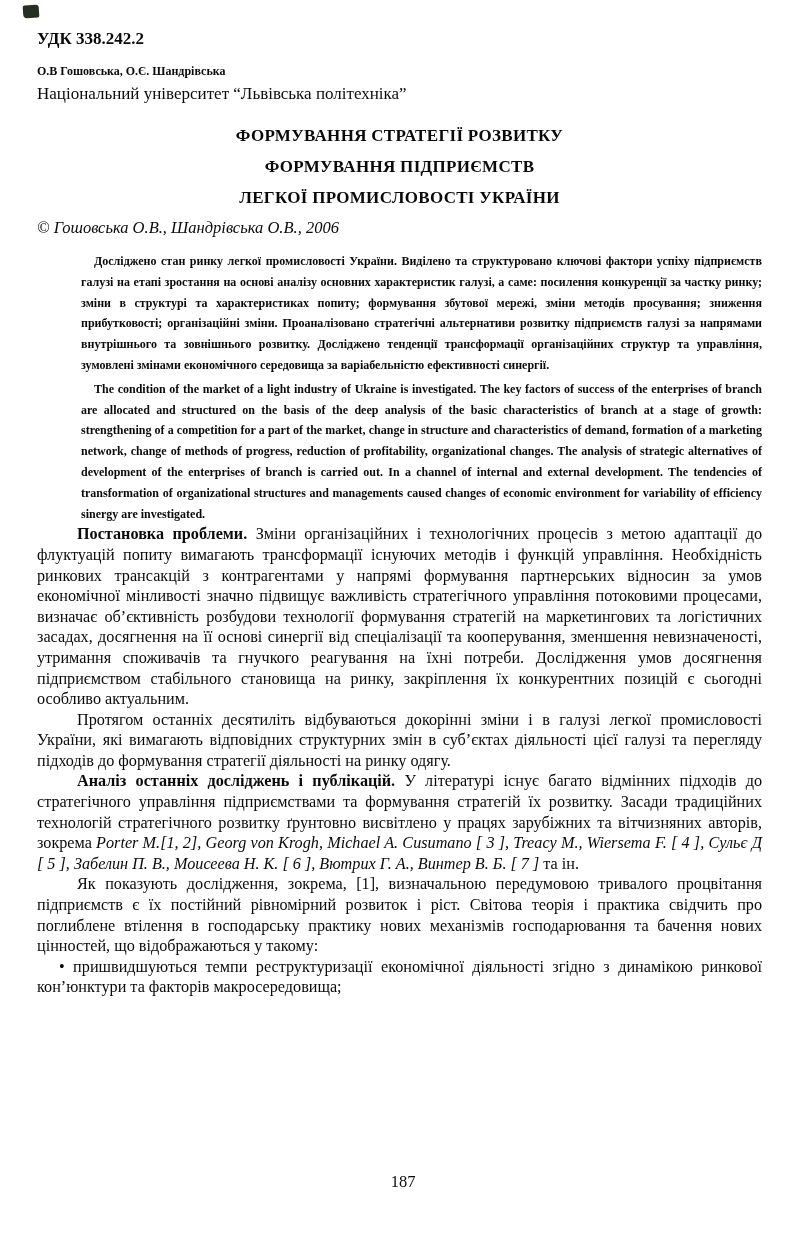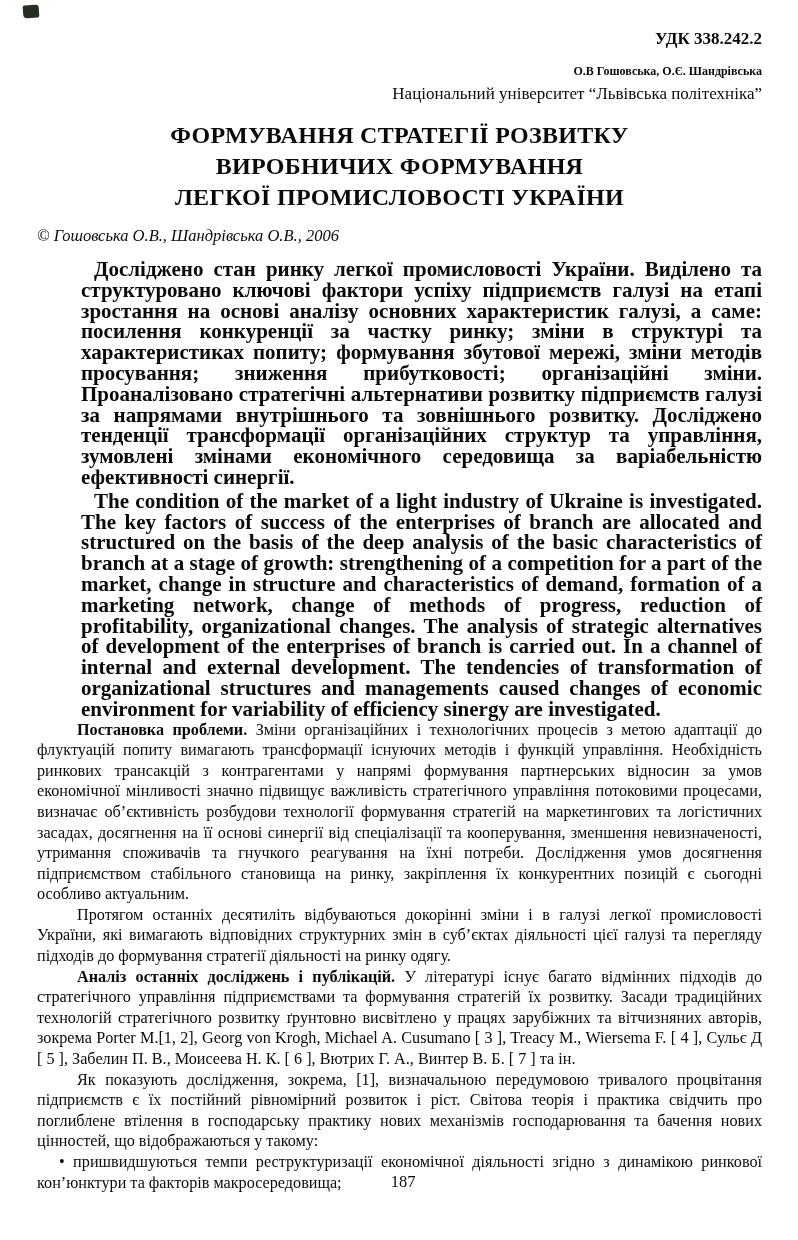--- a/index.html
+++ b/index.html
@@ -17,61 +17,61 @@
 
   .scan-mark {
     position: absolute;
     left: 23px; top: 5px;
     width: 16px; height: 13px;
     background: #253021;
     border-radius: 2px 3px 2px 4px;
     transform: rotate(-4deg);
   }
 
-  .head-right { text-align: right; }
+  .head-right { }
   .udc { font-weight: bold; font-size: 17px; line-height: 21px; }
   .authors { font-weight: bold; font-size: 12px; line-height: 21px; margin-top: 12px; }
   .affiliation { font-size: 17px; line-height: 21px; margin-top: 1px; }
 
   .paper-title {
-    margin: 16px 0 12px 0;
+    margin: 16px 0 4px 0;
     text-align: center;
-    font-size: 24px;
+    font-size: 17px;
     font-weight: bold;
     line-height: 31px;
     letter-spacing: 0.3px;
   }
 
   .copyright {
     margin-top: 0;
     font-style: italic;
     font-size: 16.5px;
     line-height: 21px;
   }
 
   .abstract {
     margin: 13px 0 0 44px;
     font-weight: bold;
-    font-size: 21px;
+    font-size: 12px;
     line-height: 20.8px;
     text-align: justify;
     text-indent: 13px;
   }
   .abstract.en { margin-top: 3px; }
 
   p.body-par {
     margin: 0;
     font-size: 16.2px;
     line-height: 20.6px;
     text-align: justify;
     text-indent: 40px;
   }
   p.sect-gap { }
   .lead { font-weight: bold; }
-  .it { }
+  .it { font-style: italic; }
   p.bullet-par { text-indent: 22px; }
 
   .page-number {
     position: absolute;
     top: 1172px;
     left: 4px;
     width: 100%;
     text-align: center;
     font-size: 16.5px;
   }
@@ -86,21 +86,21 @@
   <div class="content">
 
     <div class="head-right">
       <div class="udc">УДК 338.242.2</div>
       <div class="authors">О.В Гошовська, О.Є. Шандрівська</div>
       <div class="affiliation">Національний університет “Львівська політехніка”</div>
     </div>
 
     <h1 class="paper-title">
       <span>ФОРМУВАННЯ СТРАТЕГІЇ РОЗВИТКУ</span><br>
-      <span>ВИРОБНИЧИХ ФОРМУВАННЯ</span><br>
+      <span>ФОРМУВАННЯ ПІДПРИЄМСТВ</span><br>
       <span>ЛЕГКОЇ ПРОМИСЛОВОСТІ УКРАЇНИ</span>
     </h1>
 
     <div class="copyright">© Гошовська О.В., Шандрівська О.В., 2006</div>
 
     <p class="abstract uk">Досліджено стан ринку легкої промисловості України. Виділено та структуровано ключові фактори успіху підприємств галузі на етапі зростання на основі аналізу основних характеристик галузі, а саме: посилення конкуренції за частку ринку; зміни в структурі та характеристиках попиту; формування збутової мережі, зміни методів просування; зниження прибутковості; організаційні зміни. Проаналізовано стратегічні альтернативи розвитку підприємств галузі за напрямами внутрішнього та зовнішнього розвитку. Досліджено тенденції трансформації організаційних структур та управління, зумовлені змінами економічного середовища за варіабельністю ефективності синергії.</p>
 
     <p class="abstract en">The condition of the market of a light industry of Ukraine is investigated. The key factors of success of the enterprises of branch are allocated and structured on the basis of the deep analysis of the basic characteristics of branch at a stage of growth: strengthening of a competition for a part of the market, change in structure and characteristics of demand, formation of a marketing network, change of methods of progress, reduction of profitability, organizational changes. The analysis of strategic alternatives of development of the enterprises of branch is carried out. In a channel of internal and external development. The tendencies of transformation of organizational structures and managements caused changes of economic environment for variability of efficiency sinergy are investigated.</p>
 
     <p class="body-par sect-gap"><span class="lead">Постановка проблеми.</span><span> Зміни організаційних і технологічних процесів з метою адаптації до флуктуацій попиту вимагають трансформації існуючих методів і функцій управління. Необхідність ринкових трансакцій з контрагентами у напрямі формування партнерських відносин за умов економічної мінливості значно підвищує важливість стратегічного управління потоковими процесами, визначає об’єктивність розбудови технології формування стратегій на маркетингових та логістичних засадах, досягнення на її основі синергії від спеціалізації та кооперування, зменшення невизначеності, утримання споживачів та гнучкого реагування на їхні потреби. Дослідження умов досягнення підприємством стабільного становища на ринку, закріплення їх конкурентних позицій є сьогодні особливо актуальним.</span></p>

